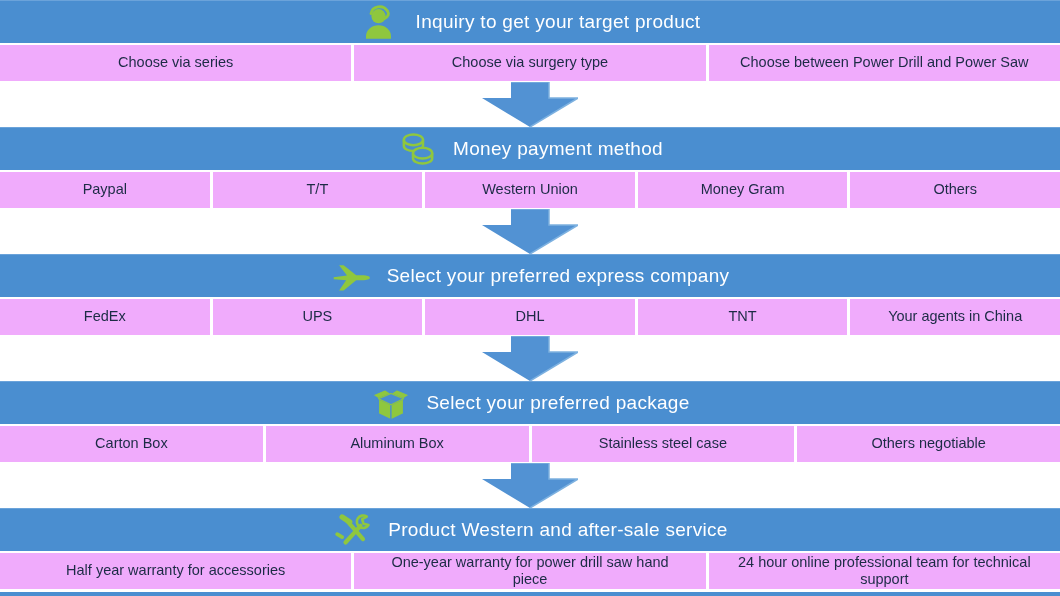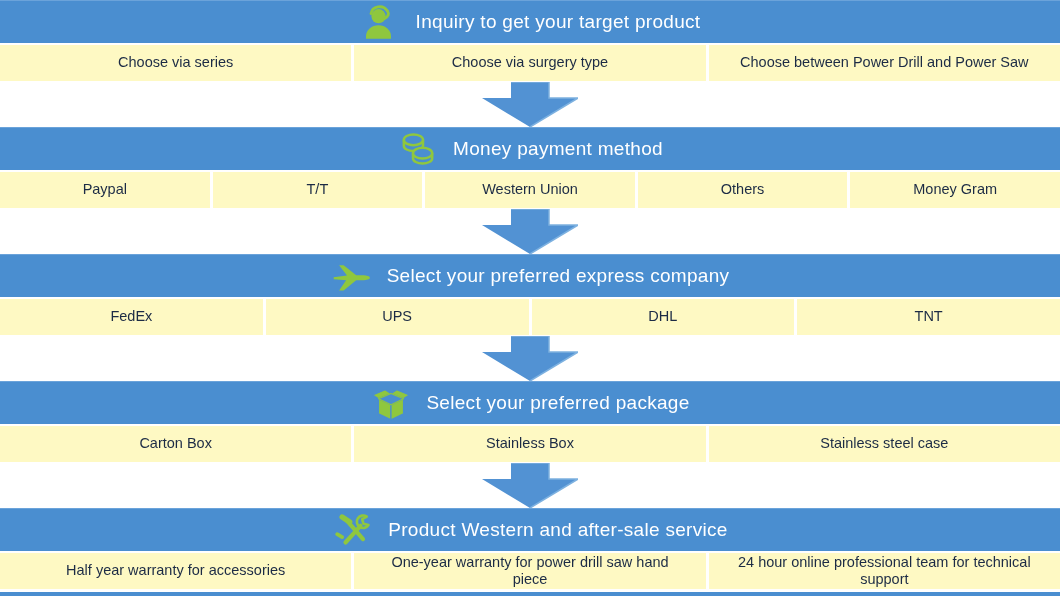--- a/index.html
+++ b/index.html
@@ -17,21 +17,21 @@
     border-top:1px solid #6ba3da;
   }
   .section-header .icon { width:42px; height:42px; display:flex; align-items:center; justify-content:center; }
   .section-header .icon svg { width:40px; height:40px; }
 
   .options {
     margin-top:2px; height:36px; flex:0 0 36px;
     display:flex; gap:3px; background:#ffffff;
   }
   .cell {
-    flex:1 1 0; background:#fef9c3; color:#1c2b45;
+    flex:1 1 0; background:#f0abfc; color:#1c2b45;
     display:flex; align-items:center; justify-content:center;
     font-size:14.5px; line-height:1.18; text-align:center; padding:1px 23px;
   }
 
   .gap {
     height:46px; flex:0 0 46px; background:#ffffff;
     display:flex; align-items:flex-end; justify-content:center;
   }
   .gap svg { display:block; }
 
@@ -80,22 +80,22 @@
             <path d="M18 29 v6 a11.5 6.5 0 0 0 23 0 v-6" fill="none" stroke="#8fc73e" stroke-width="3"></path>
             <ellipse cx="29.5" cy="29" rx="11.5" ry="6.5" fill="#4a8ed0" stroke="#8fc73e" stroke-width="3"></ellipse>
           </svg>
         </span>
       <span class="title">Money payment method</span>
     </div>
     <div class="options">
         <div class="cell">Paypal</div>
         <div class="cell">T/T</div>
         <div class="cell">Western Union</div>
+        <div class="cell">Money Gram</div>
         <div class="cell">Others</div>
-        <div class="cell">Money Gram</div>
       </div>
   </div>
 
   <div class="gap">
     <svg width="96" height="45" viewBox="0 0 96 45" aria-hidden="true">
       <path d="M29 0 H67 V16 H96 L48 45 L0 16 H29 Z" fill="#5292d3"></path>
       <path d="M29 0 H67 V16 H96 L48 45" fill="none" stroke="#7db1e0" stroke-width="1.5"></path>
     </svg>
   </div>
 
@@ -106,20 +106,21 @@
             <path fill="#8fc73e" d="M2 25.5 l16 -2 L8.5 11 h5.5 L29 23 h7.5 c5.5 0 9 1.3 9 3 0 1.7 -3.5 3 -9 3 H29 L14 41.5 H8.5 L17 29 l-15 -1 z"></path>
           </svg>
         </span>
       <span class="title">Select your preferred express company</span>
     </div>
     <div class="options">
         <div class="cell">FedEx</div>
         <div class="cell">UPS</div>
         <div class="cell">DHL</div>
         <div class="cell">TNT</div>
+        <div class="cell">Your agents in China</div>
       </div>
   </div>
 
   <div class="gap">
     <svg width="96" height="45" viewBox="0 0 96 45" aria-hidden="true">
       <path d="M29 0 H67 V16 H96 L48 45 L0 16 H29 Z" fill="#5292d3"></path>
       <path d="M29 0 H67 V16 H96 L48 45" fill="none" stroke="#7db1e0" stroke-width="1.5"></path>
     </svg>
   </div>
 
@@ -133,22 +134,23 @@
               <path d="M9 19 L2 14.5 L17 8 L24 12.5 Z"></path>
               <path d="M39 19 L46 14.5 L31 8 L24 12.5 Z"></path>
               <path d="M9 19 L24 12.5 L39 19 L24 26 Z" fill="#4a8ed0" stroke="#8fc73e"></path>
             </g>
           </svg>
         </span>
       <span class="title">Select your preferred package</span>
     </div>
     <div class="options">
         <div class="cell">Carton Box</div>
-        <div class="cell">Stainless Box</div>
+        <div class="cell">Aluminum Box</div>
         <div class="cell">Stainless steel case</div>
+        <div class="cell">Others negotiable</div>
       </div>
   </div>
 
   <div class="gap">
     <svg width="96" height="45" viewBox="0 0 96 45" aria-hidden="true">
       <path d="M29 0 H67 V16 H96 L48 45 L0 16 H29 Z" fill="#5292d3"></path>
       <path d="M29 0 H67 V16 H96 L48 45" fill="none" stroke="#7db1e0" stroke-width="1.5"></path>
     </svg>
   </div>
 

